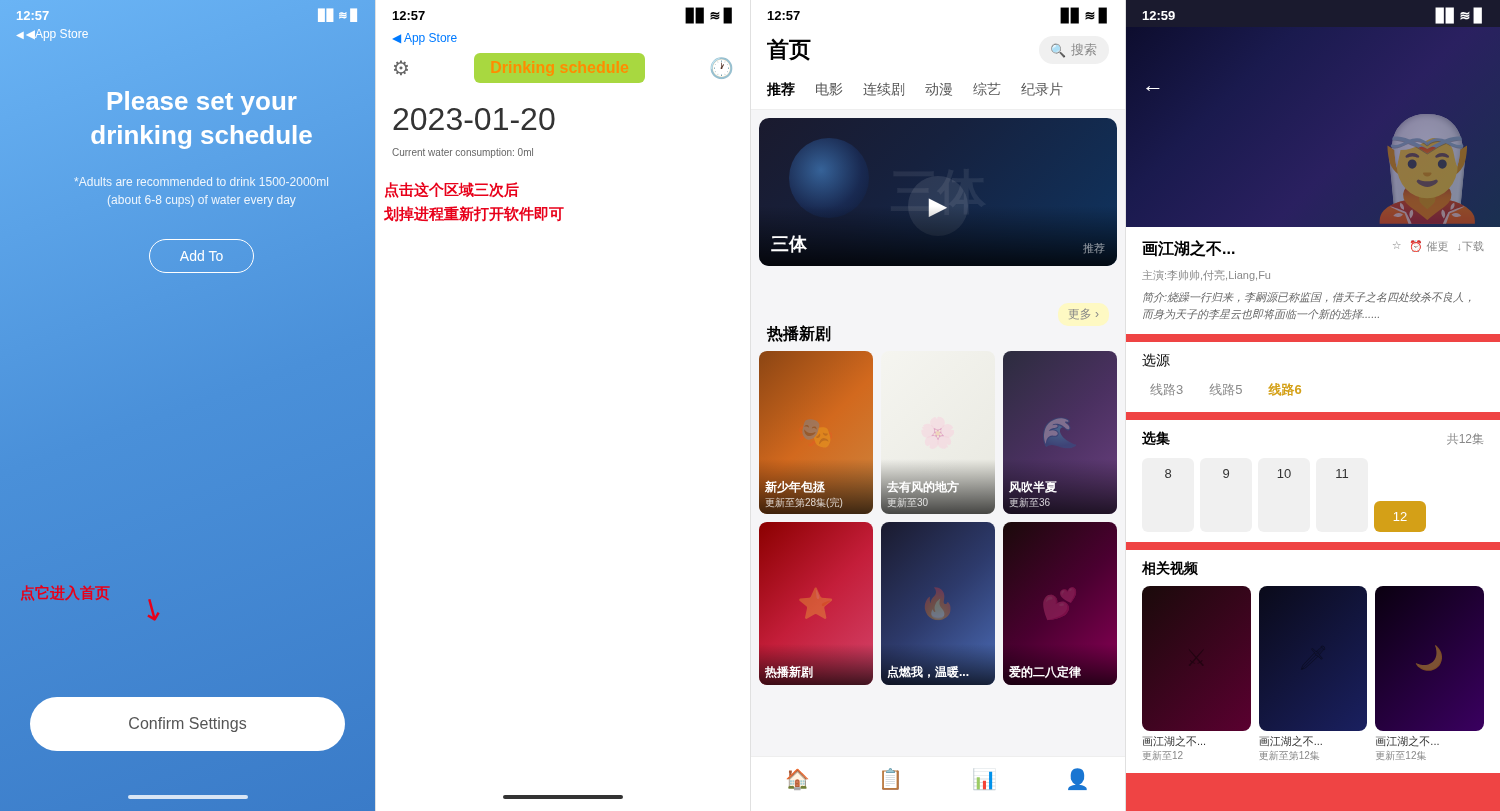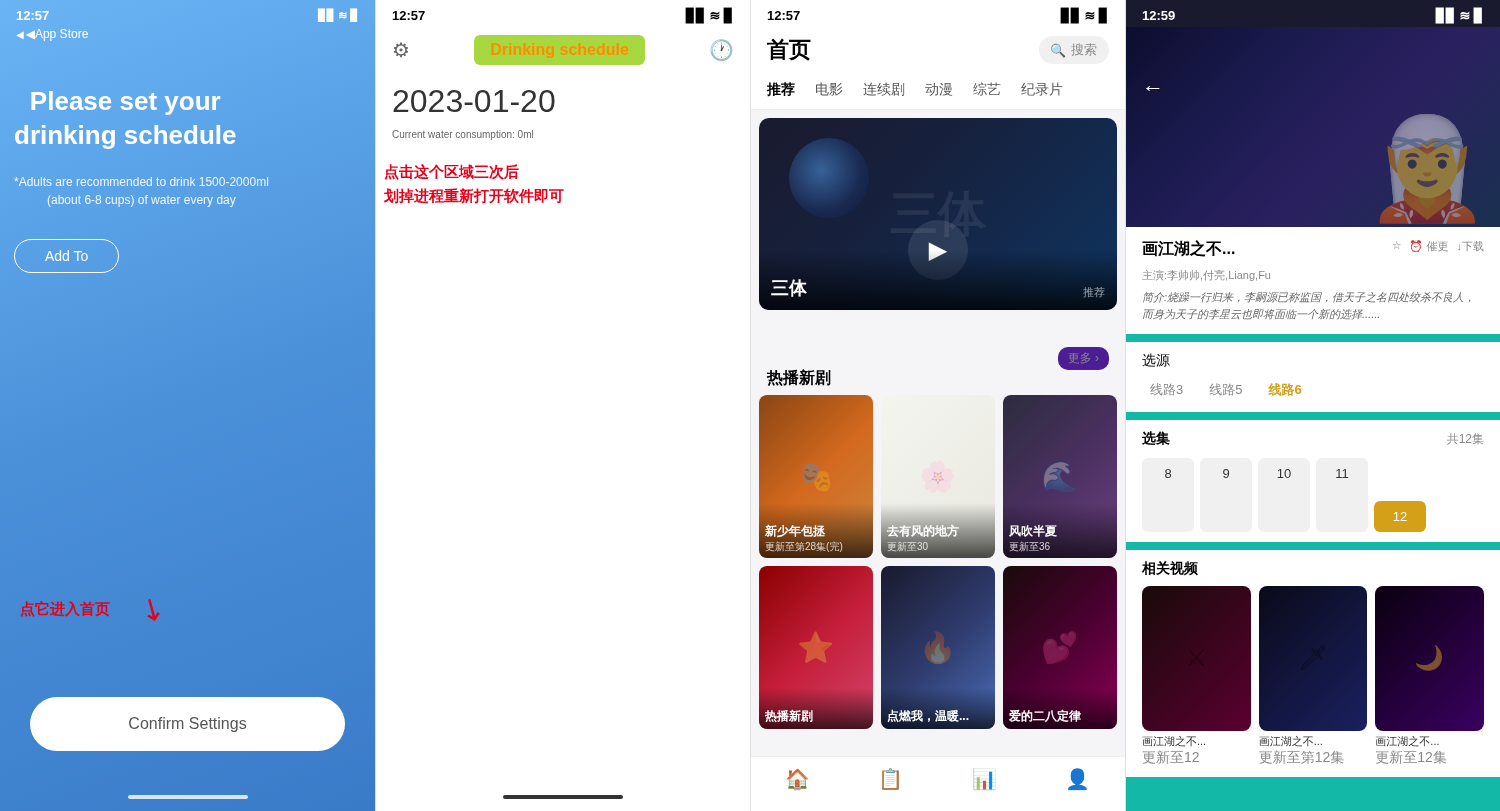--- a/index.html
+++ b/index.html
@@ -47,21 +47,21 @@
     .panel1 .status-icons {
       display: flex;
       gap: 4px;
       align-items: center;
       font-size: 11px;
     }
     .panel1 .main-content {
       flex: 1;
       display: flex;
       flex-direction: column;
-      align-items: flex-start;
+      align-items: center;
       justify-content: flex-start;
       padding-top: 40px;
       width: 100%;
       margin-left: 28px;
     }
     .panel1 .title-text {
       color: white;
       font-size: 26px;
       font-weight: 600;
       text-align: center;
@@ -90,21 +90,21 @@
       font-size: 16px;
       font-weight: 600;
       position: absolute;
     }
     .arrow-red {
       position: absolute;
       color: #e8001a;
       font-size: 20px;
     }
     .annotation1 {
-      bottom: 192px;
+      bottom: 208px;
       left: 20px;
       font-size: 15px;
     }
     .panel1 .confirm-btn {
       position: absolute;
       bottom: 60px;
       left: 30px;
       right: 30px;
       background: white;
       border: none;
@@ -261,21 +261,21 @@
     }
     .panel3 .content-scroll {
       flex: 1;
       overflow: hidden;
       background: #f5f5f7;
     }
     .panel3 .hero-banner {
       margin: 8px;
       border-radius: 10px;
       overflow: hidden;
-      height: 192px;
+      height: 148px;
       background: linear-gradient(135deg, #1a1a2e 0%, #16213e 40%, #0f3460 100%);
       position: relative;
     }
     .hero-banner-text {
       position: absolute;
       bottom: 10px;
       left: 12px;
       color: white;
       font-size: 18px;
       font-weight: 700;
@@ -304,21 +304,21 @@
     }
     .section-title {
       font-size: 16px;
       font-weight: 700;
       color: #000;
       margin-top: 40px;
     }
     .section-more {
       font-size: 12px;
       color: #888;
-      background: #4c1d95;
+      background: #fef9c3;
       padding: 3px 10px;
       border-radius: 10px;
     }
     .drama-grid {
       display: grid;
       grid-template-columns: repeat(3, 1fr);
       gap: 8px;
       padding: 0 8px;
       margin-bottom: 8px;
     }
@@ -365,21 +365,21 @@
       align-items: center;
       font-size: 20px;
       color: #888;
     }
     .bottom-nav-item.active { color: #007AFF; }
 
     
     .panel4 {
       width: 375px;
       height: 811px;
-      background: #14b8a6;
+      background: #ef4444;
       display: flex;
       flex-direction: column;
       position: relative;
       flex-shrink: 0;
       border-left: 1px solid #e0e0e0;
       overflow: hidden;
     }
     .panel4 .status-bar {
       display: flex;
       justify-content: space-between;
@@ -523,21 +523,21 @@
     }
     .related-card-bg1 { background: linear-gradient(135deg, #1a0a0a 0%, #5a0030 100%); }
     .related-card-bg2 { background: linear-gradient(135deg, #0a0a1a 0%, #1a2060 100%); }
     .related-card-bg3 { background: linear-gradient(135deg, #0a0010 0%, #3a0060 100%); }
     .related-name {
       font-size: 11px;
       color: #333;
       margin-top: 3px;
     }
     .related-update {
-      font-size: 14px;
+      font-size: 10px;
       color: #888;
     }
 
     
     .card-decoration {
       position: absolute;
       top: 50%;
       left: 50%;
       transform: translate(-50%, -50%);
       font-size: 30px;
@@ -598,20 +598,23 @@
   <button class="confirm-btn">Confirm Settings</button>
   <div class="home-indicator"></div>
 </div>
 
 <div class="panel2">
   <div class="status-bar">
     <span class="status-time">12:57</span>
     <div class="status-icons-row">
       <span>▊▊ ≋ ▊</span>
     </div>
+  </div>
+  <div style="padding:4px 16px 0;font-size:12px;color:#007AFF;">
+    <span>◀ </span><span>App Store</span>
   </div>
 
   <div class="top-bar">
     <span class="gear-icon">⚙</span>
     <span class="drink-title">Drinking schedule</span>
     <span class="clock-icon">🕐</span>
   </div>
 
   <div class="date-display">2023-01-20</div>
   <div class="consumption">Current water consumption: 0ml</div>

